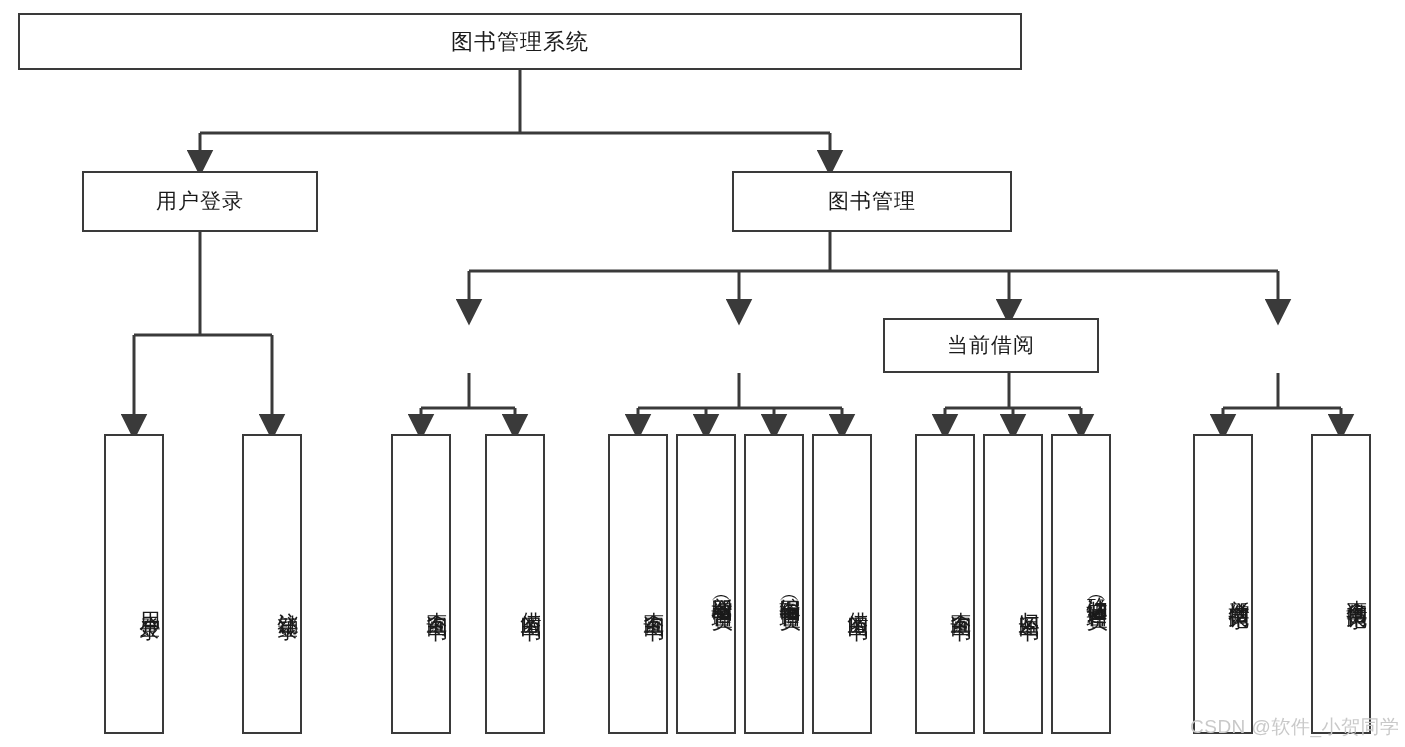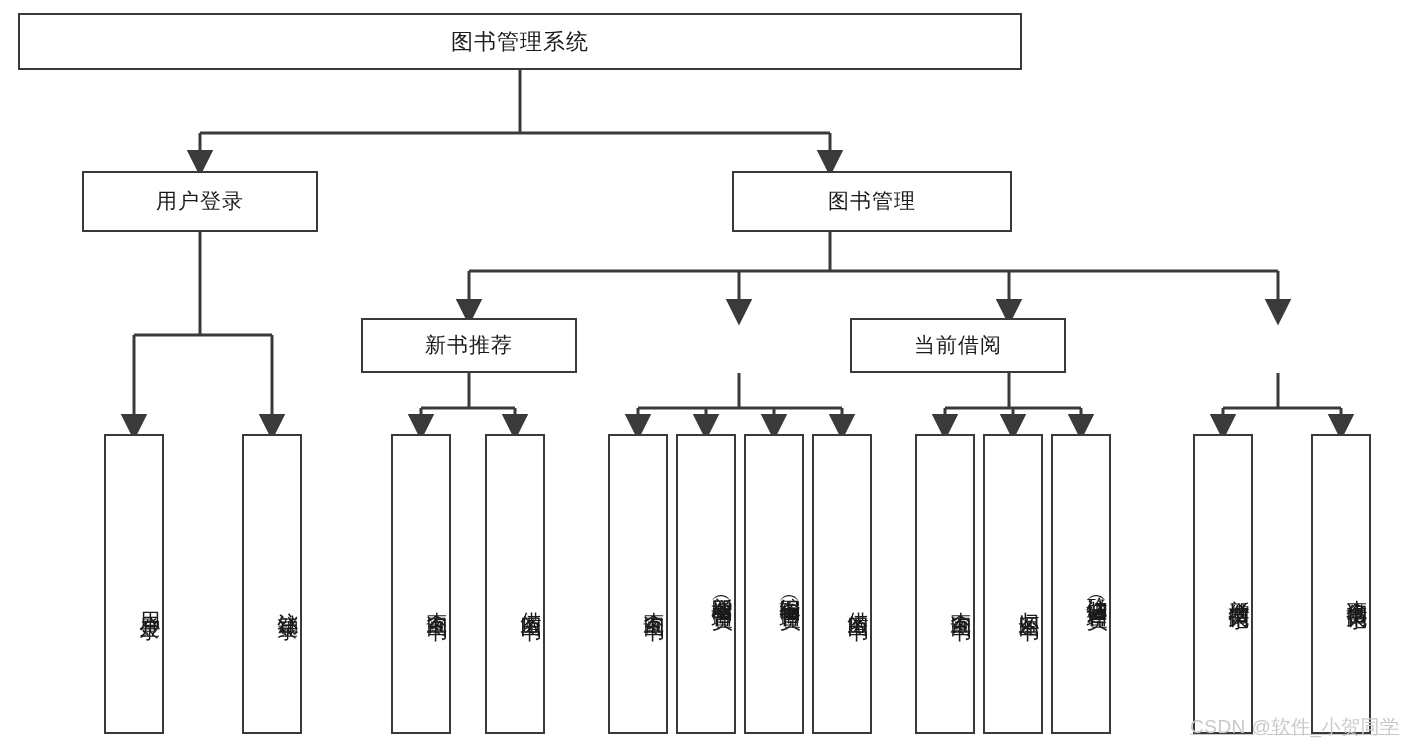--- a/index.html
+++ b/index.html
@@ -119,36 +119,35 @@
       <path d="M 1223 408 L 1223 427" marker-end="url(#arrow)"></path>
       <path d="M 1341 408 L 1341 427" marker-end="url(#arrow)"></path>
     </g>
   </svg>
 
   <div class="node root" style="left:18px; top:13px; width:1004px; height:57px;">图书管理系统</div>
 
   <div class="node horiz" style="left:82px; top:171px; width:236px; height:61px;">用户登录</div>
   <div class="node horiz" style="left:712px; top:171px; width:280px; height:61px;margin-left:20px;">图书管理</div>
 
-  <div class="node horiz" style="left:361px; top:318px; width:216px; height:55px;">新书推荐</div>
-  <div class="node horiz" style="left:850px; top:318px; width:216px; height:55px;text-align:right;">当前借阅</div>
+  <div class="node horiz" style="left:883px; top:318px; width:216px; height:55px;text-align:right;">当前借阅</div>
 
   <div class="node vert" style="left:104px; top:434px; width:60px; height:300px;">用户登录</div>
   <div class="node vert" style="left:242px; top:434px; width:60px; height:300px;">注销登录</div>
 
   <div class="node vert" style="left:391px; top:434px; width:60px; height:300px;">查询图书</div>
   <div class="node vert" style="left:485px; top:434px; width:60px; height:300px;">借阅图书</div>
 
   <div class="node vert" style="left:608px; top:434px; width:60px; height:300px;">查询图书</div>
   <div class="node vert tall-text" style="left:676px; top:434px; width:60px; height:300px;">新增图书（管理员）</div>
   <div class="node vert tall-text" style="left:744px; top:434px; width:60px; height:300px;">编辑图书（管理员）</div>
   <div class="node vert" style="left:812px; top:434px; width:60px; height:300px;">借阅图书</div>
 
   <div class="node vert" style="left:915px; top:434px; width:60px; height:300px;">查询图书</div>
   <div class="node vert" style="left:983px; top:434px; width:60px; height:300px;">归还图书</div>
   <div class="node vert tall-text" style="left:1051px; top:434px; width:60px; height:300px;">确认归还（管理员）</div>
 
   <div class="node vert tall-text" style="left:1193px; top:434px; width:60px; height:300px;">新增借阅记录</div>
   <div class="node vert tall-text" style="left:1311px; top:434px; width:60px; height:300px;">查询借阅记录</div>
 
-  <div class="watermark" style="left:1190px; top:714px;text-decoration:underline;">CSDN @软件_小贺同学</div>
+  <div class="watermark" style="left:1190px; top:714px;">CSDN @软件_小贺同学</div>
 
 </div>
 
 </body></html>

